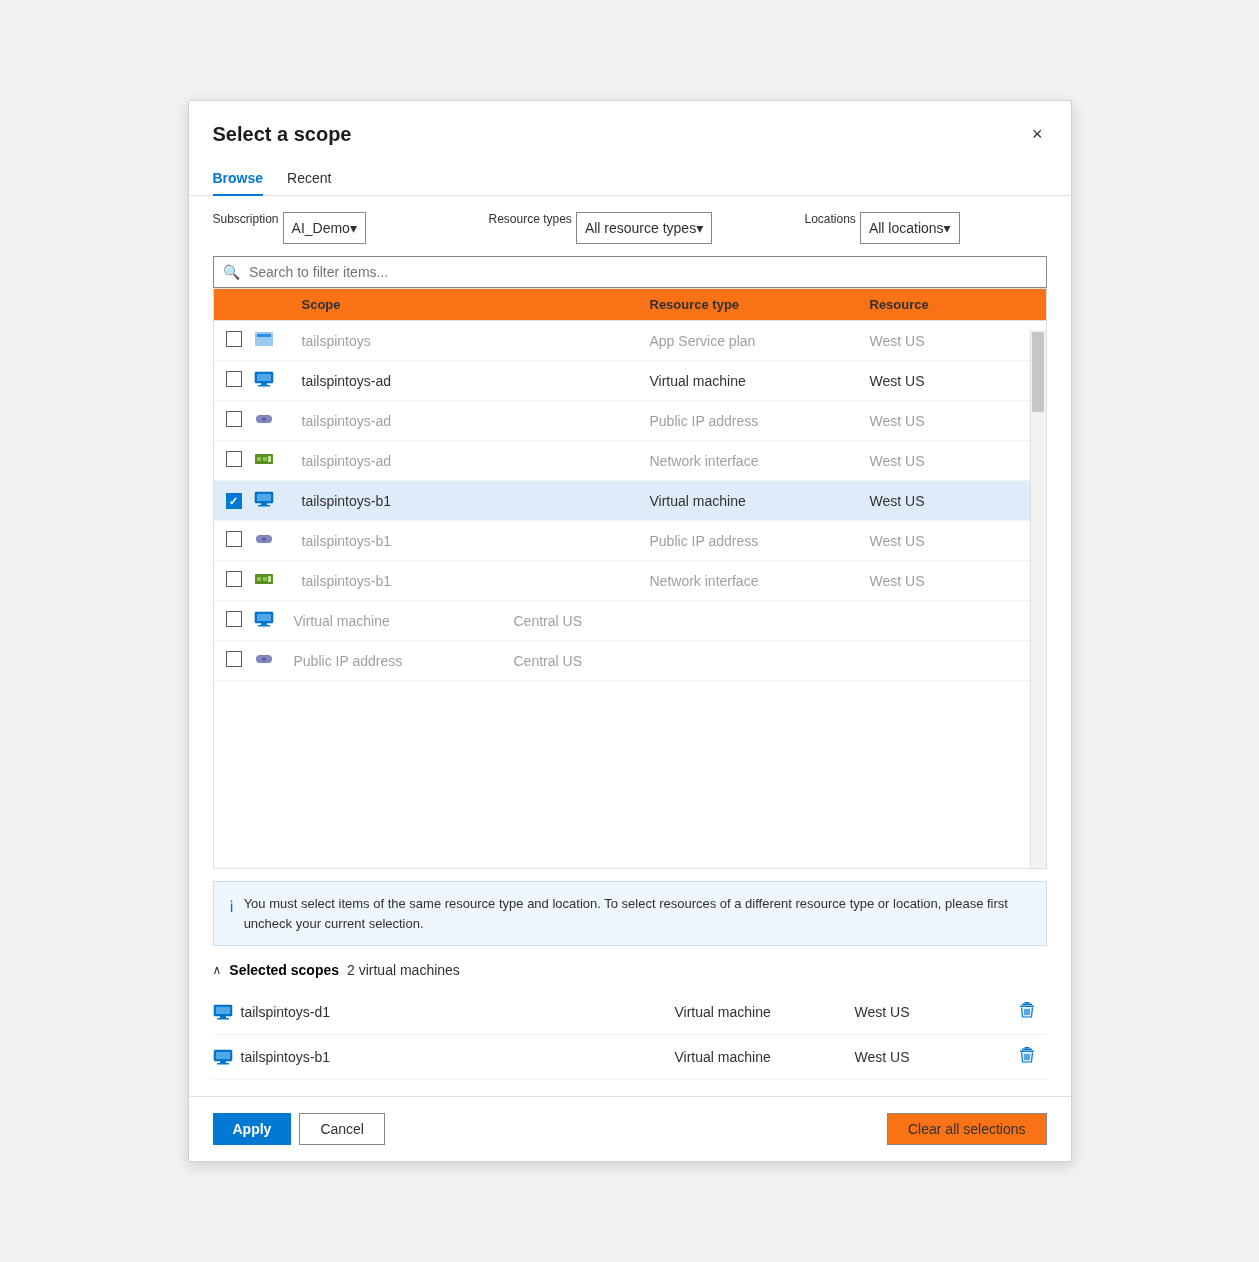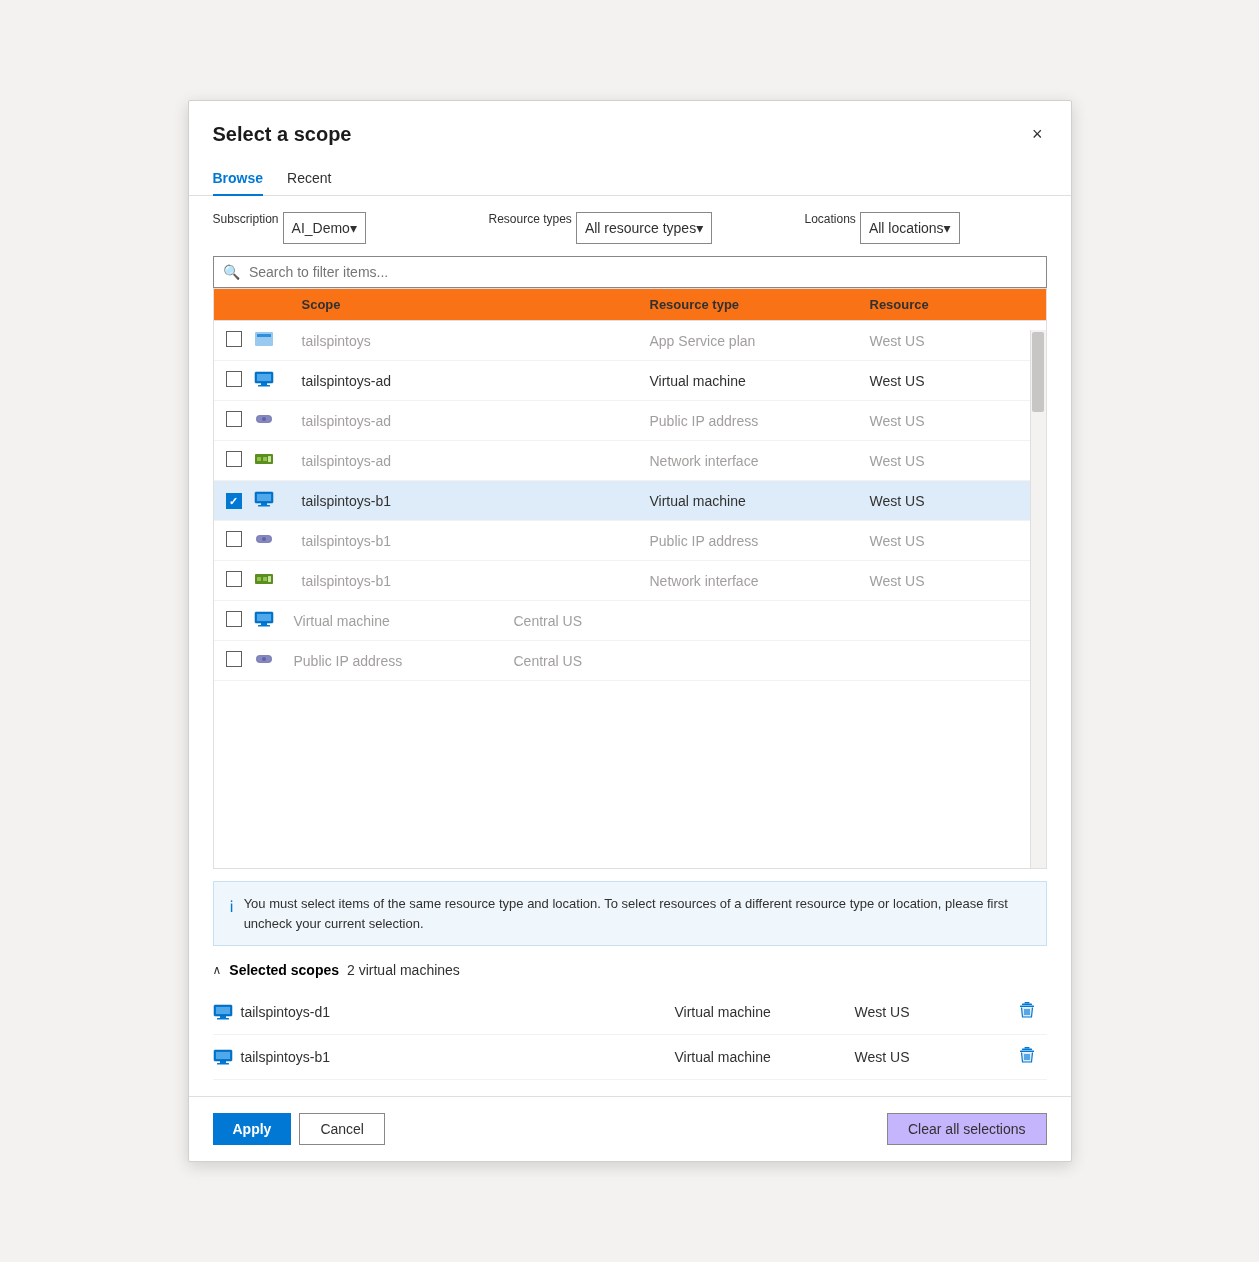--- a/index.html
+++ b/index.html
@@ -335,21 +335,21 @@
       background: #fff;
       color: #323130;
       border: 1px solid #8a8886;
       padding: 6px 20px;
       font-size: 14px;
       cursor: pointer;
       height: 32px;
     }
 
     .btn-outline {
-      background: #c4b5fd;
+      background: #f97316;
       color: #323130;
       border: 1px solid #8a8886;
       padding: 6px 20px;
       font-size: 14px;
       cursor: pointer;
       height: 32px;
     }
 
     .row-text-normal { color: #323130; font-size: 14px; }
     .row-text-faded { color: #a19f9d; font-size: 14px; }

